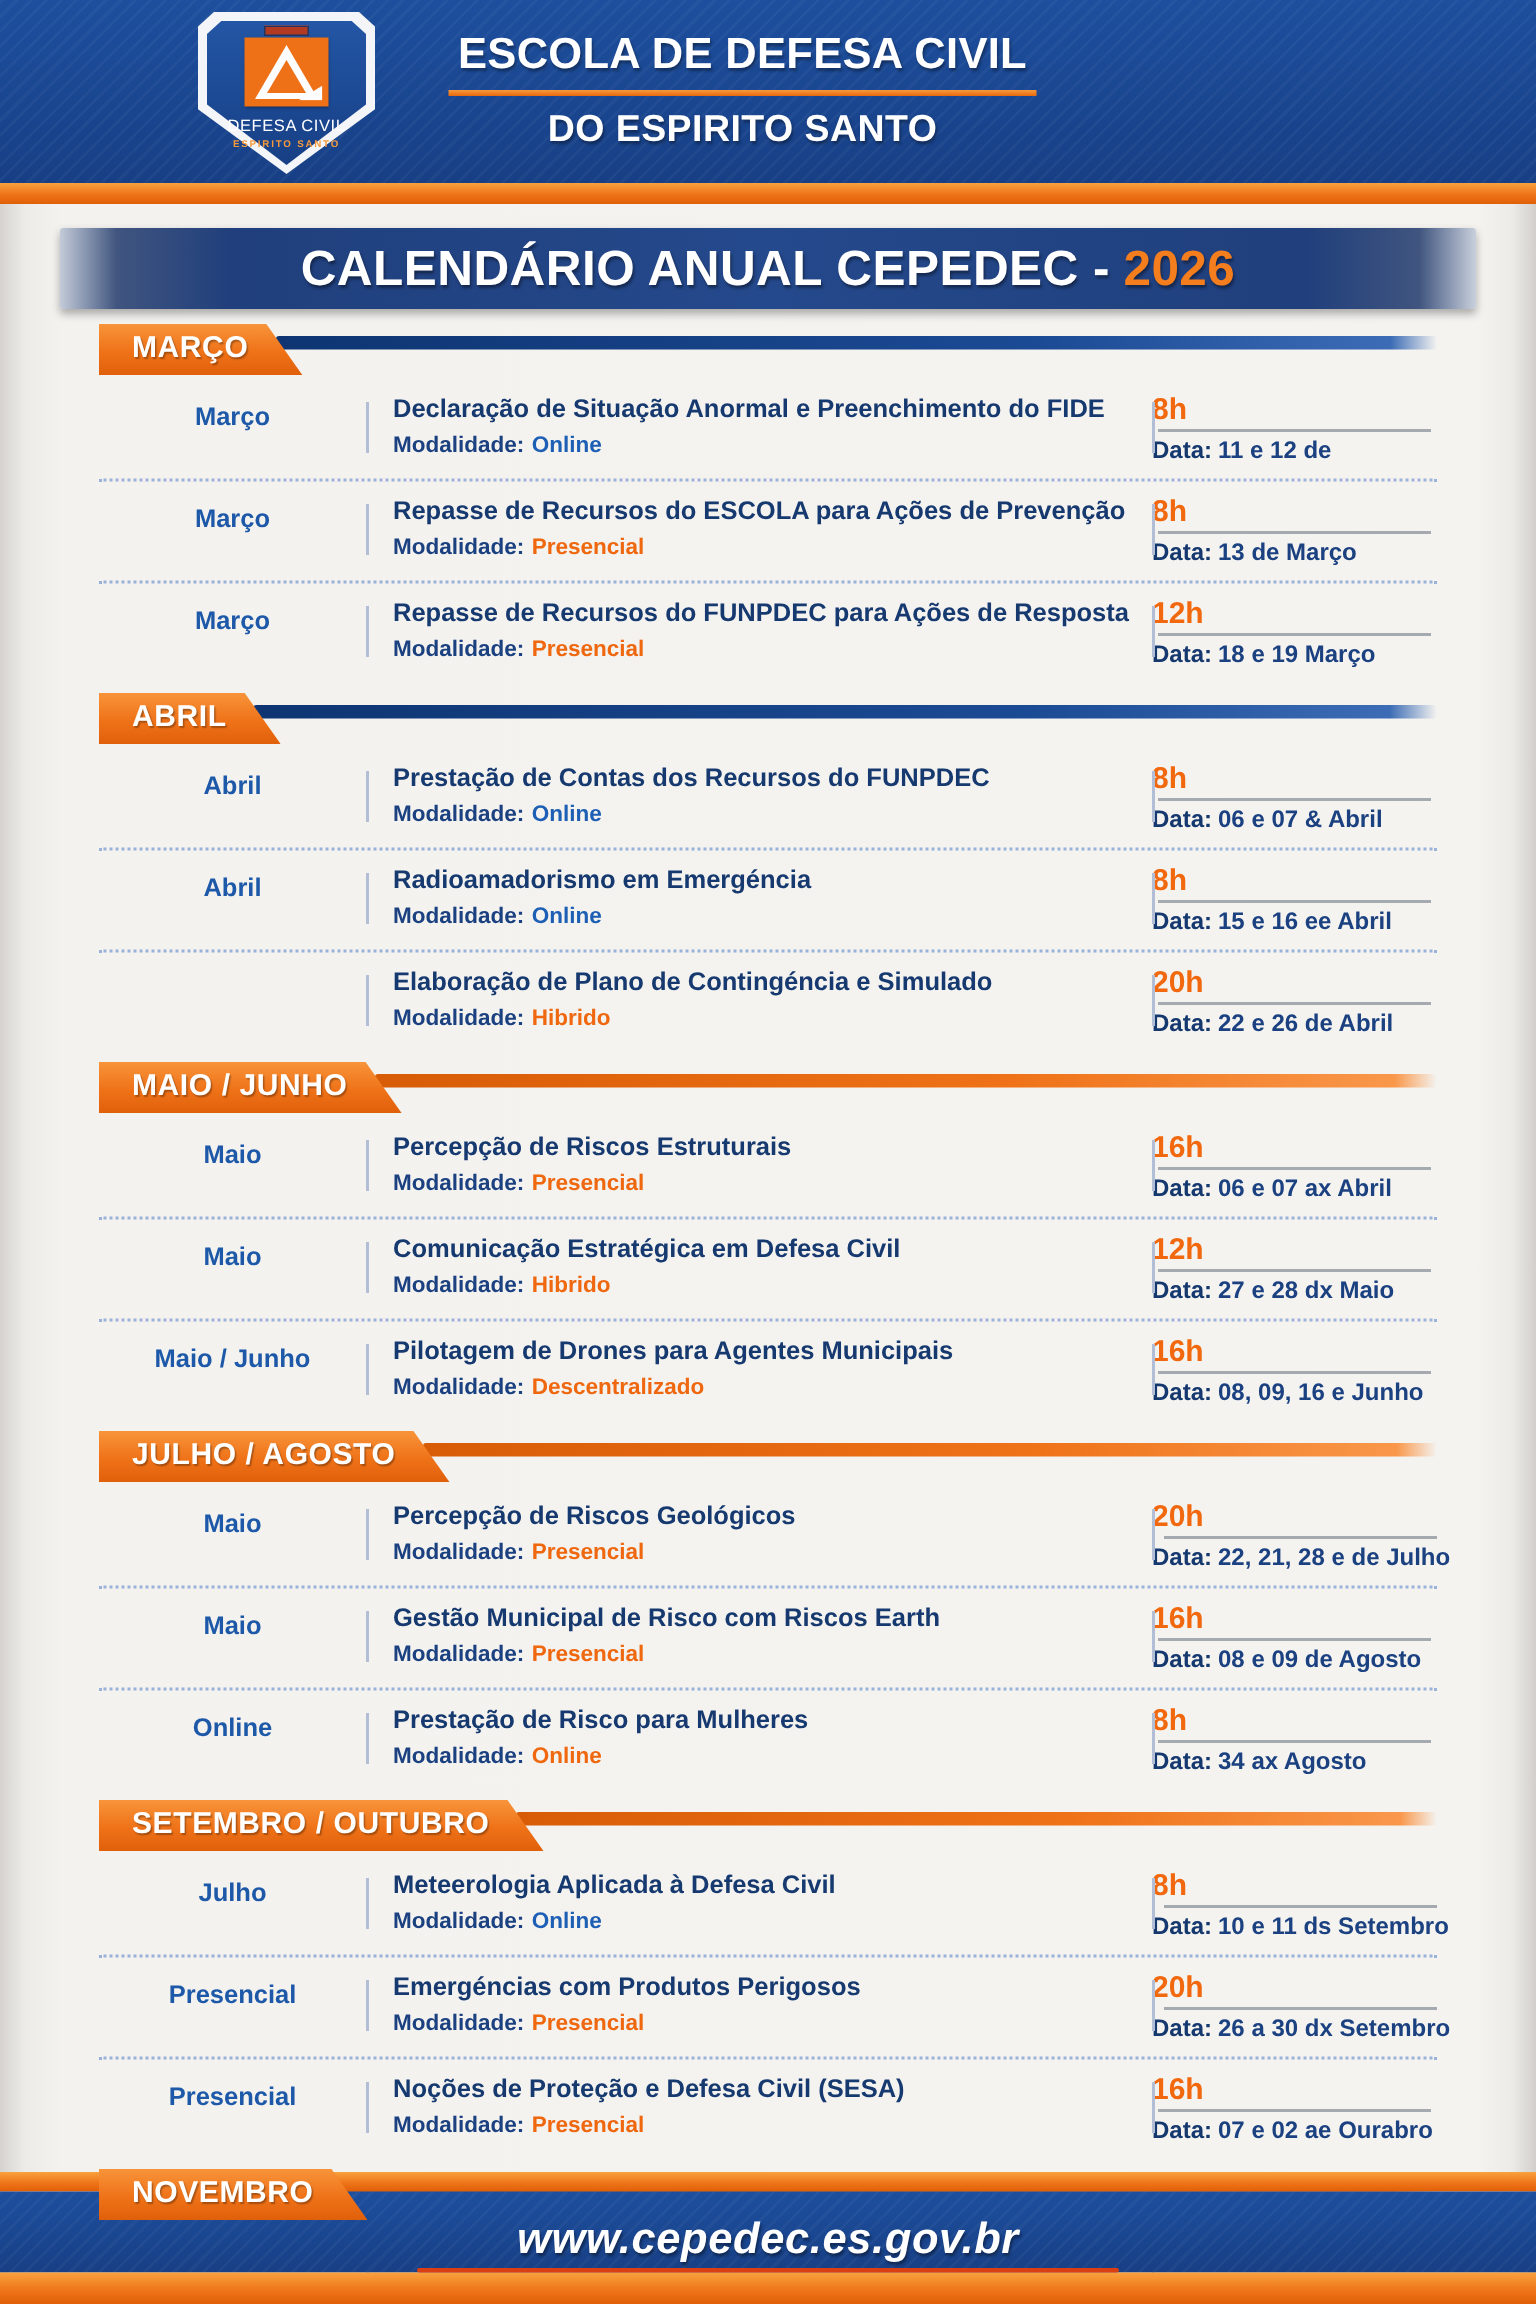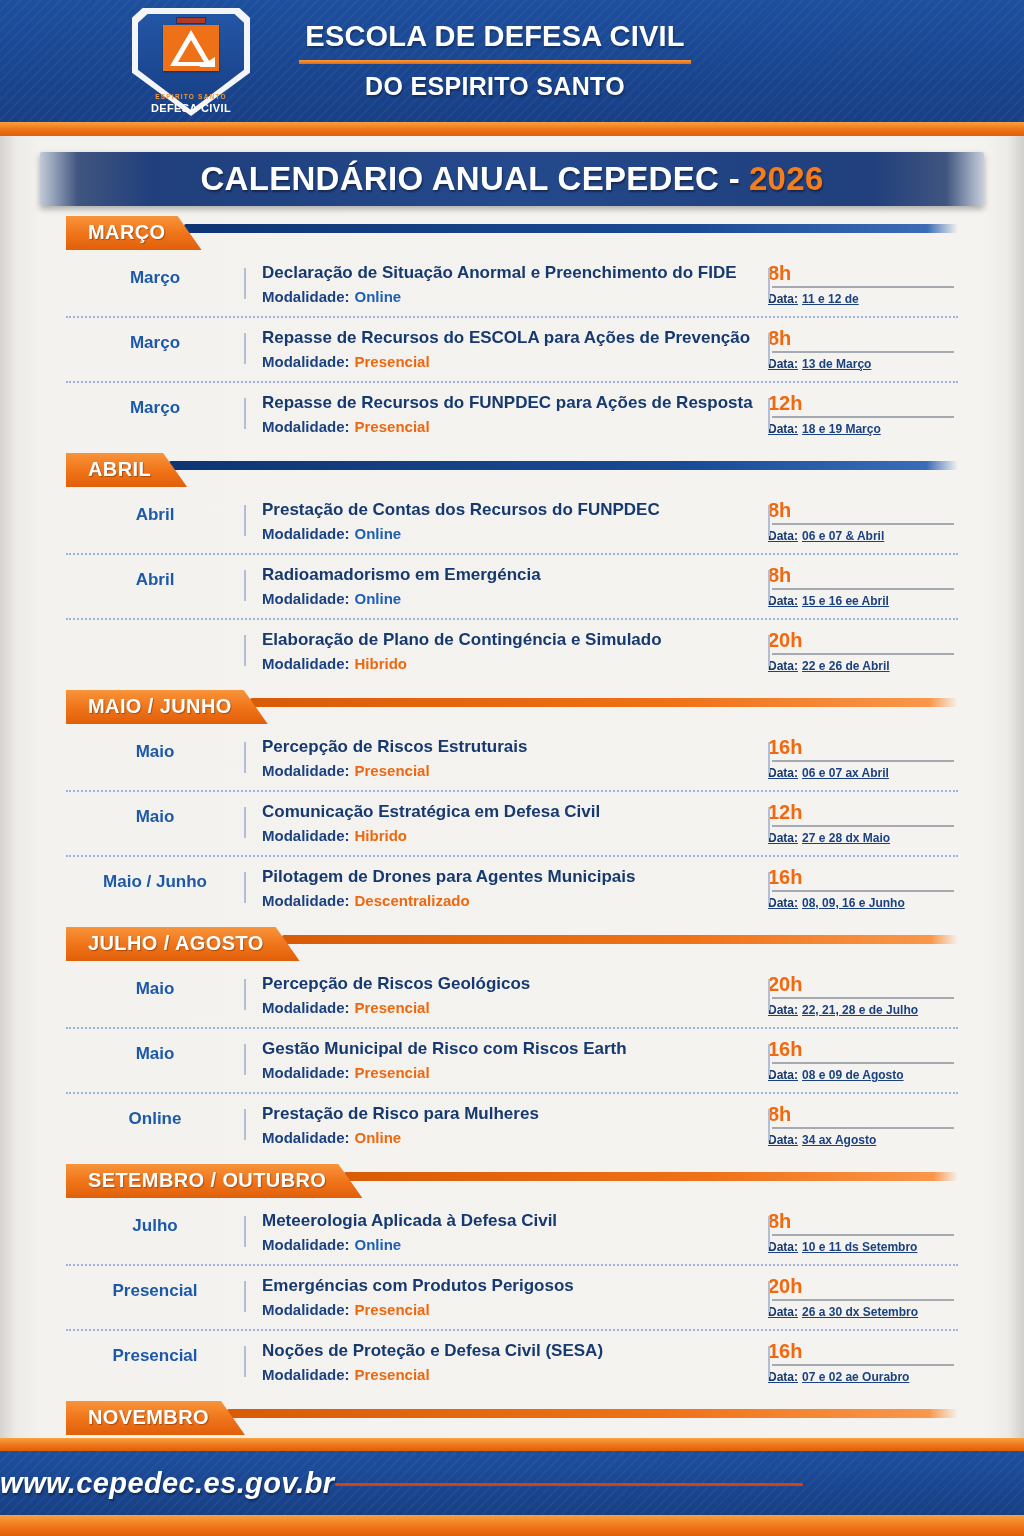--- a/index.html
+++ b/index.html
@@ -20,21 +20,21 @@
   .shield-outer{position:absolute;inset:0;background:#f3f5f8;
     clip-path:polygon(0 9%,9% 0,91% 0,100% 9%,100% 60%,50% 100%,0 60%);
     box-shadow:0 3px 6px rgba(0,0,0,.4);}
   .shield-inner{position:absolute;inset:6px;background:linear-gradient(180deg,#2356a5,#173f85);
     clip-path:polygon(0 9%,9% 0,91% 0,100% 9%,100% 58%,50% 100%,0 58%);}
   .logo-top-mark{position:absolute;top:9px;left:50%;transform:translateX(-50%);width:30px;height:7px;background:#b23a22;box-shadow:inset 0 0 0 1px #21355e;}
   .logo-mark{position:absolute;top:17px;left:50%;transform:translateX(-50%);width:56px;height:46px;background:#ee7017;box-shadow:0 1px 2px rgba(0,0,0,.35);}
   .mark-tri-w{position:absolute;left:7px;top:5px;width:42px;height:36px;background:#fdfdfd;clip-path:polygon(50% 0,100% 100%,0 100%);}
   .mark-tri-o{position:absolute;left:15px;top:15px;width:26px;height:22px;background:#ee7017;clip-path:polygon(50% 0,100% 100%,0 100%);}
   .mark-notch{position:absolute;right:4px;bottom:4px;width:16px;height:10px;background:#fdfdfd;clip-path:polygon(0 100%,100% 0,100% 100%);}
-  .logo-text1{position:absolute;top:70px;width:100%;text-align:center;color:#ffffff;font-weight:700;font-size:11px;letter-spacing:.4px;margin-top:24px;}
+  .logo-text1{position:absolute;top:70px;width:100%;text-align:center;color:#ffffff;font-weight:400;font-size:11px;letter-spacing:.4px;}
   .logo-text2{position:absolute;top:85px;width:100%;text-align:center;color:#f59a3d;font-weight:700;font-size:6.5px;letter-spacing:1.2px;}
   .header-titles{position:absolute;left:290px;top:20px;width:410px;text-align:center;color:#fff;}
   .ht-line1{font-size:29px;font-weight:800;letter-spacing:.2px;text-shadow:1px 2px 2px rgba(0,0,0,.35);white-space:nowrap;}
   .ht-rule{width:392px;height:4px;margin:7px auto 8px;background:linear-gradient(180deg,#f89a3c,#e8680d);}
   .ht-line2{font-size:25px;font-weight:800;letter-spacing:.3px;text-shadow:1px 2px 2px rgba(0,0,0,.35);white-space:nowrap;}
   
   .banner{
     width:944px;height:54px;margin:16px auto 0;border-radius:2px;
     background:linear-gradient(90deg,#c3cbd8 0%,#40557f 4%,#203f7c 12%,#24498c 50%,#203f7c 88%,#40557f 96%,#c9d0dc 100%);
     box-shadow:0 3px 6px rgba(0,0,0,.3);
@@ -64,25 +64,25 @@
   .cell-course::before{content:'';position:absolute;left:0;top:8px;bottom:8px;width:2px;background:#b2bed5;}
   .course-title{font-size:17px;font-weight:800;color:#16396f;line-height:22px;}
   .modality{font-size:15px;font-weight:800;color:#1b4180;line-height:21px;margin-top:2px;}
   .mod-val{margin-left:5px;}
   .mod-val.blue{color:#1d5fb4;}
   .mod-val.orange{color:#ef670e;}
   .cell-hours{position:relative;text-align:left;padding-top:2px;}
   .cell-hours::before{content:'';position:absolute;left:0;top:8px;bottom:8px;width:2px;background:#b2bed5;}
   .hours{font-size:20px;font-weight:800;color:#f1680e;line-height:22px;}
   .hours-rule{width:182px;height:2px;background:rgba(100,110,125,.55);margin:2px auto 4px;}
-  .date{font-size:12px;font-weight:800;color:#1b4180;white-space:nowrap;text-decoration:underline;}
+  .date{font-size:16px;font-weight:800;color:#1b4180;white-space:nowrap;}
   .date-label{color:#15386f;margin-right:4px;}
   .footer{position:absolute;left:0;right:0;bottom:0;}
   .footer-stripe-top{height:13px;background:linear-gradient(180deg,#f9a13e,#ee7217 60%,#e05f07);}
-  .footer-band{height:64px;display:flex;align-items:center;justify-content:flex-start;
+  .footer-band{height:54px;display:flex;flex-direction:column;align-items:center;justify-content:flex-end;
     background:
       repeating-linear-gradient(135deg, rgba(255,255,255,.035) 0 2px, rgba(0,0,0,0) 2px 7px),
       linear-gradient(180deg,#1d4f9e,#173f85);}
   .footer-url{color:#fff;font-size:29px;font-weight:800;font-style:italic;letter-spacing:.4px;text-shadow:1px 2px 2px rgba(0,0,0,.4);}
   .footer-underline{width:468px;height:3px;margin-top:2px;background:#da3f14;border-radius:2px;}
   .footer-stripe-bottom{height:21px;background:linear-gradient(180deg,#f9a13e,#ee7217 60%,#e05f07);}
 </style>
 </head>
 <body>
 

